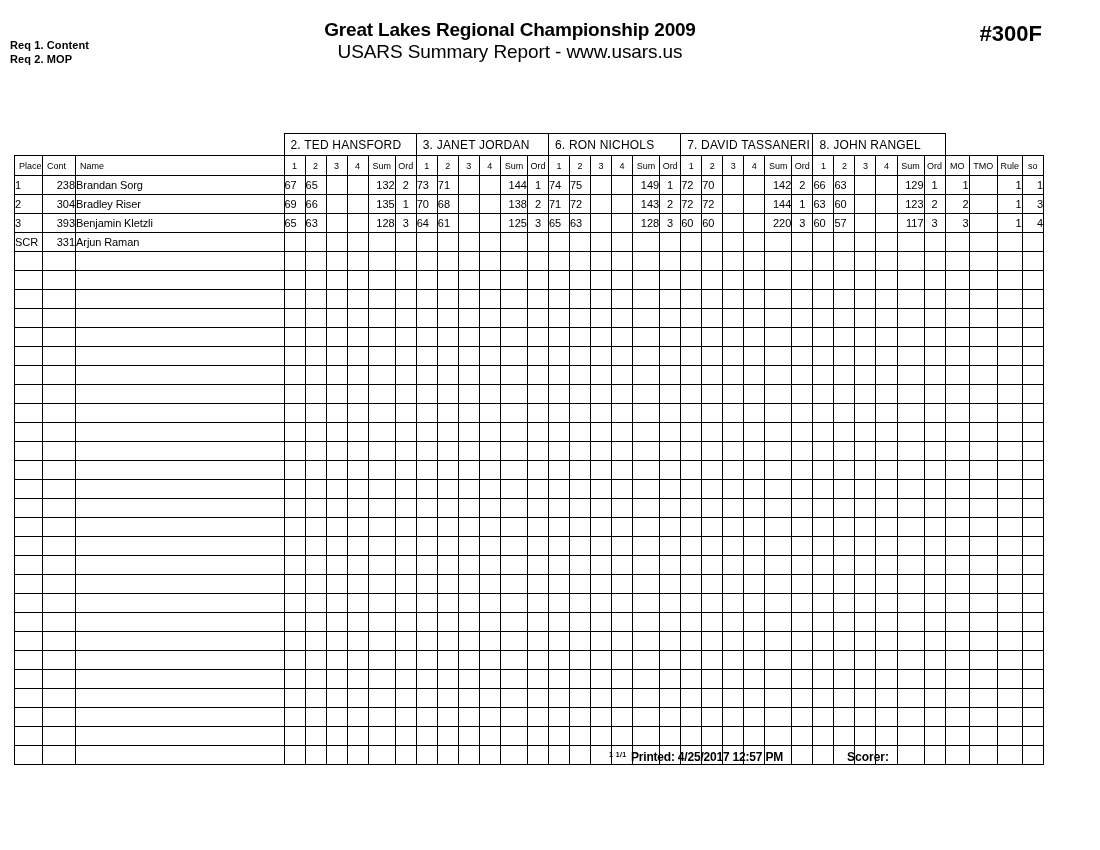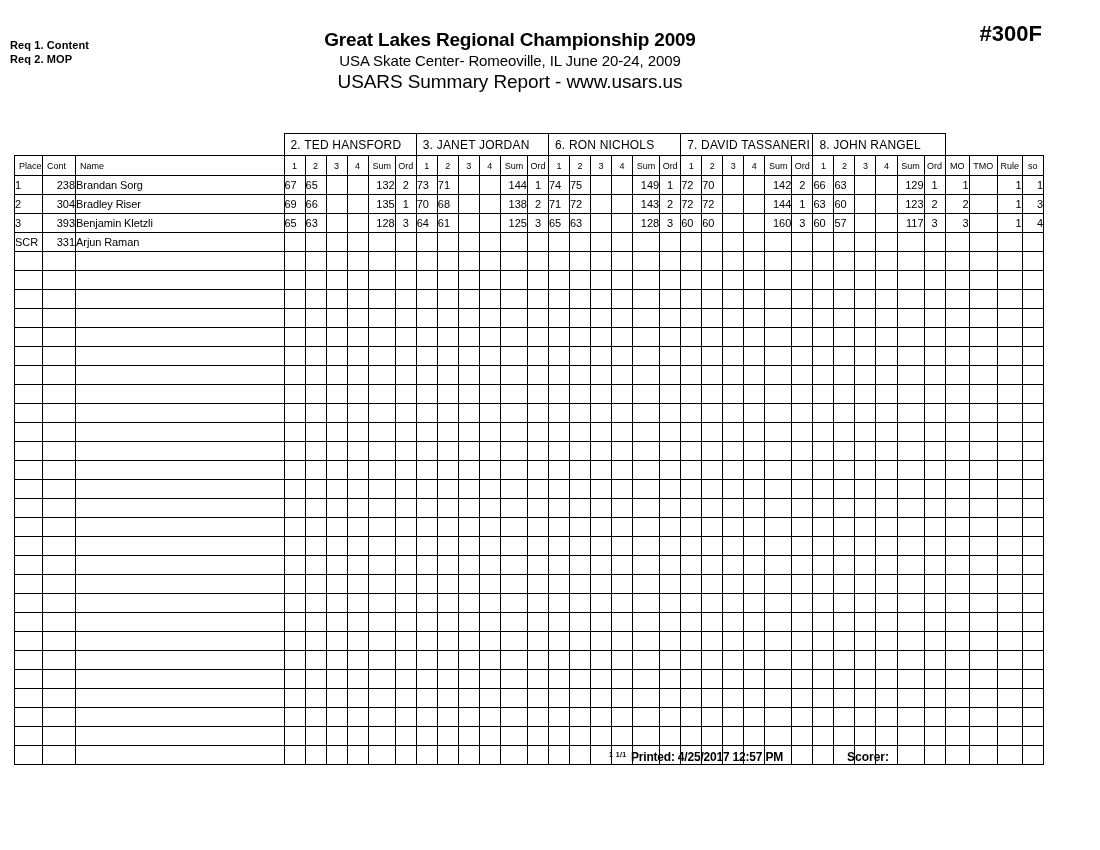--- a/index.html
+++ b/index.html
@@ -34,21 +34,20 @@
     left: 130px;
     top: 19px;
     width: 760px;
     text-align: center;
   }
   #title-block .t1 {
     font-size: 19px;
     font-weight: bold;
     line-height: 22px;
     letter-spacing: -0.2px;
-    margin-top: 10px;
   }
   #title-block .t2 {
     font-size: 15px;
     font-weight: normal;
     line-height: 20px;
     letter-spacing: -0.1px;
   }
   #title-block .t3 {
     font-size: 18px;
     font-weight: bold;
@@ -195,21 +194,20 @@
 </head>
 <body>
 
 <div id="req-notes">
   <div>Req 1. Content</div>
   <div>Req 2. MOP</div>
 </div>
 
 <div id="title-block">
   <div class="t1">Great Lakes Regional Championship 2009</div>
-  <div class="t2">USA Skate Center- Romeoville, IL  June 20-24, 2009</div>
   <div class="t4">USARS Summary Report - www.usars.us</div>
 </div>
 
 <div id="event-code">#300F</div>
 
 <div id="sheet">
   <table class="grid">
     <colgroup>
       <col style="width:28px">
         <col style="width:33px">
@@ -395,21 +393,21 @@
           <td class="numL">65</td>
           <td class="numL">63</td>
           <td class="numL"></td>
           <td class="numL"></td>
           <td class="num">128</td>
           <td class="ord thickL thickR">3</td>
           <td class="numL">60</td>
           <td class="numL">60</td>
           <td class="numL"></td>
           <td class="numL"></td>
-          <td class="num">160</td>
+          <td class="num">220</td>
           <td class="ord thickL thickR">3</td>
           <td class="numL">60</td>
           <td class="numL">57</td>
           <td class="numL"></td>
           <td class="numL"></td>
           <td class="num">117</td>
           <td class="ord thickL thickR">3</td>
           <td class="num">3</td>
           <td class="num"></td>
           <td class="num">1</td>

